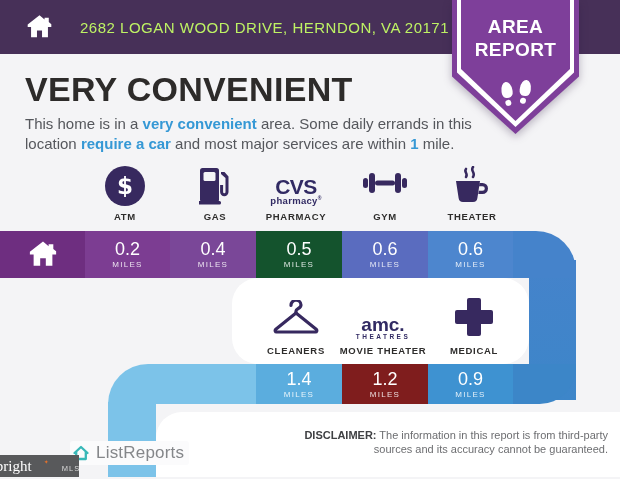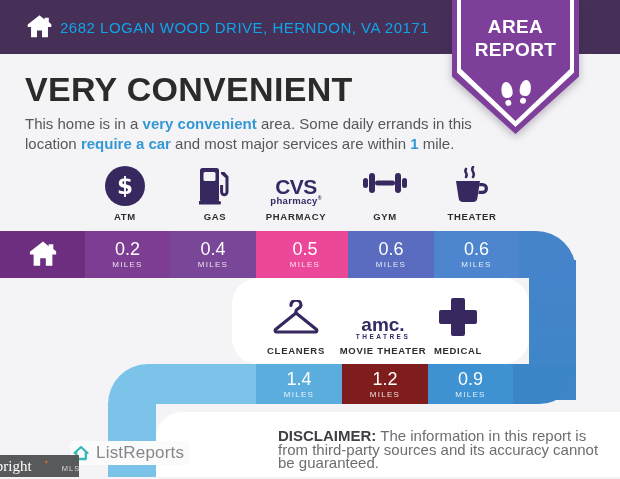--- a/index.html
+++ b/index.html
@@ -2,21 +2,21 @@
 <html><head>
 <meta charset="utf-8">
 <style>
   html,body{margin:0;padding:0;background:#ddd;}
   #stage{position:relative;width:620px;height:479px;background:#f4f4f6;overflow:hidden;
          font-family:"Liberation Sans",sans-serif;}
 
   
   .topbar{position:absolute;left:0;top:0;width:620px;height:54px;background:#473058;
           display:flex;align-items:center;padding-left:26px;box-sizing:border-box;z-index:2;}
-  .topbar .addr{color:#0ea5e9;font-size:15px;letter-spacing:.5px;margin-left:7px;}
+  .topbar .addr{color:#bef264;font-size:15px;letter-spacing:.5px;margin-left:27px;}
   .house-white{fill:#fff;}
 
   
   .badge{position:absolute;left:452px;top:0;width:127px;height:134px;z-index:6;
          filter:drop-shadow(0 3px 4px rgba(40,20,60,.3));}
   .badge .lay{position:absolute;clip-path:polygon(0 0,100% 0,100% 57%,50% 100%,0 57%);}
   .badge .l1{left:0;right:0;top:0;bottom:0;background:#7e3f9a;}
   .badge .l2{left:5px;right:5px;top:0;bottom:7px;background:#fff;}
   .badge .l3{left:9px;right:9px;top:0;bottom:13px;background:#7e3f9a;}
   .badge-text{position:absolute;left:0;top:15px;width:100%;text-align:center;color:#fff;
@@ -62,37 +62,37 @@
          border-bottom-right-radius:40px;border-top-left-radius:44px;overflow:hidden;z-index:1;}
   .vband{position:absolute;left:529px;top:260px;width:47px;height:140px;
          background:linear-gradient(#4583cb,#3d86c9);z-index:0;}
   .tail{position:absolute;left:108px;top:402px;width:48px;height:75px;background:#7cc3e9;z-index:1;}
   .cell{display:flex;flex-direction:column;align-items:center;justify-content:center;color:#fff;}
   .cell .val{font-size:18px;line-height:18px;}
   .cell .unit{font-size:8px;letter-spacing:1.3px;opacity:.85;margin-top:2px;}
   .c-home{flex:0 0 85px;background:#6e2e80;}
   .c-02{flex:0 0 85px;background:#7c3d92;}
   .c-04{flex:0 0 86px;background:#7a4798;}
-  .c-05{flex:0 0 86px;background:#ec4899;padding-left:6px;}
+  .c-05{flex:0 0 86px;background:#14532d;}
   .c-06a{flex:0 0 86px;background:#5a6cbf;}
   .c-06b{flex:0 0 85px;background:#4d86ce;}
   .c-corner1{flex:0 0 63px;background:#4583cb;}
   .c-light{flex:0 0 148px;background:#7cc3e9;}
   .c-14{flex:0 0 86px;background:#5badde;}
   .c-12{flex:0 0 86px;background:#7f1d1d;}
   .c-09{flex:0 0 85px;background:#3e92d1;}
   .c-corner2{flex:0 0 63px;background:#3c86c8;}
 
   
   .icard{position:absolute;left:232px;top:278px;width:297px;height:86px;background:#fff;
          border-radius:26px;z-index:1;}
   .dcard{position:absolute;left:156px;top:412px;width:464px;height:65px;background:#fff;
          border-top-left-radius:26px;z-index:2;}
-  .disc{position:absolute;left:122px;top:17px;width:330px;font-size:15px;line-height:13.5px;
-        color:#6d6e71;}
+  .disc{position:absolute;left:122px;top:17px;width:330px;font-size:11px;line-height:13.5px;
+        color:#6d6e71;text-align:right;}
   .disc b{color:#3f4043;}
 
   
   .lr{position:absolute;left:70px;top:441px;display:flex;align-items:center;gap:6px;z-index:3;
       background:#fbfbfc;padding:2px 5px 2px 2px;border-radius:3px;}
   .lr .lrtext{font-size:17px;color:#85878a;letter-spacing:.2px;}
   .mls{position:absolute;left:0;top:455px;width:79px;height:22px;background:#58595b;z-index:4;
        display:flex;align-items:center;justify-content:center;gap:14px;}
   .mls .bname{font-family:"Liberation Serif",serif;font-size:15px;color:#fff;line-height:15px;}
   .mls .bmark{font-size:6px;color:#e8722a;position:relative;top:-5px;left:-2px;}
@@ -220,21 +220,21 @@
     </div>
     <div class="pname">CLEANERS</div>
   </div>
   <div class="place" style="left:337px;top:294px;">
     <div class="glyph" style="flex-direction:column;align-items:center;justify-content:flex-end;">
       <div class="amc-top">amc.</div>
       <div class="amc-sub">THEATRES</div>
     </div>
     <div class="pname">MOVIE THEATER</div>
   </div>
-  <div class="place" style="left:412px;top:294px;">
+  <div class="place" style="left:428px;top:294px;">
     <div class="glyph" style="align-items:center;">
       <div class="cross"></div>
     </div>
     <div class="pname">MEDICAL</div>
   </div>
 
   <div class="band2">
     <div class="cell c-light"></div>
     <div class="cell c-14">
       <div class="val">1.4</div>

